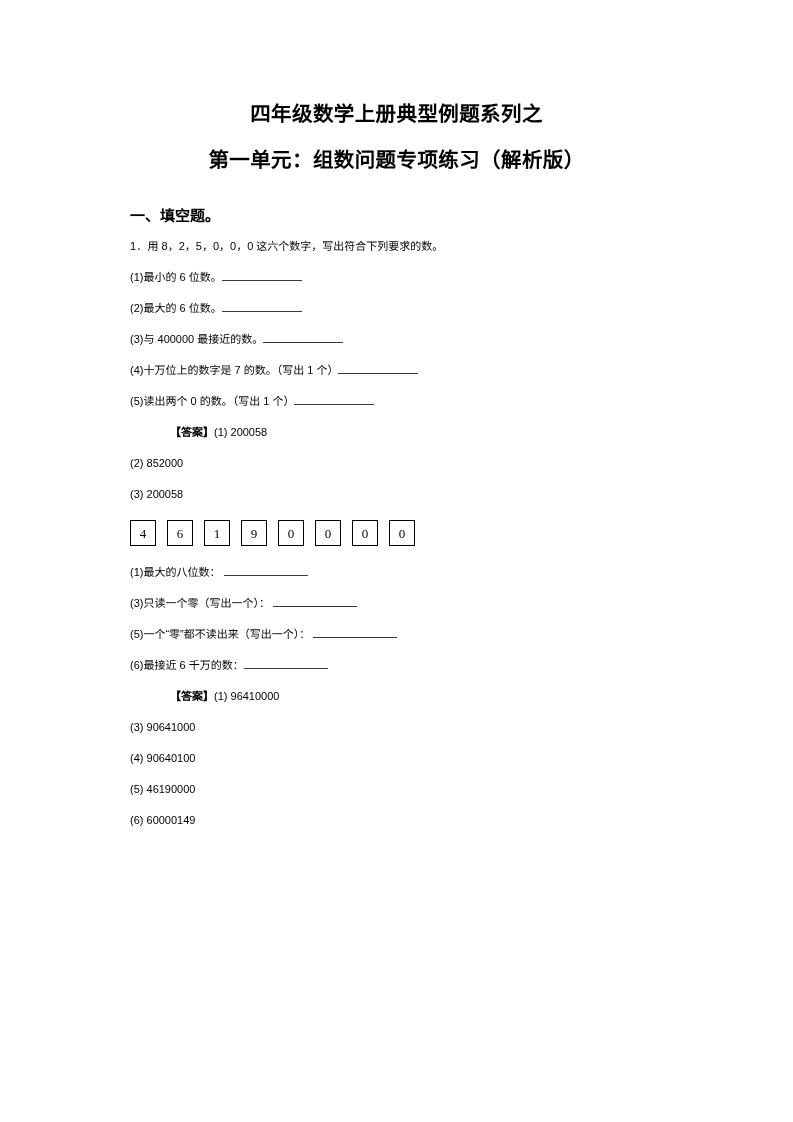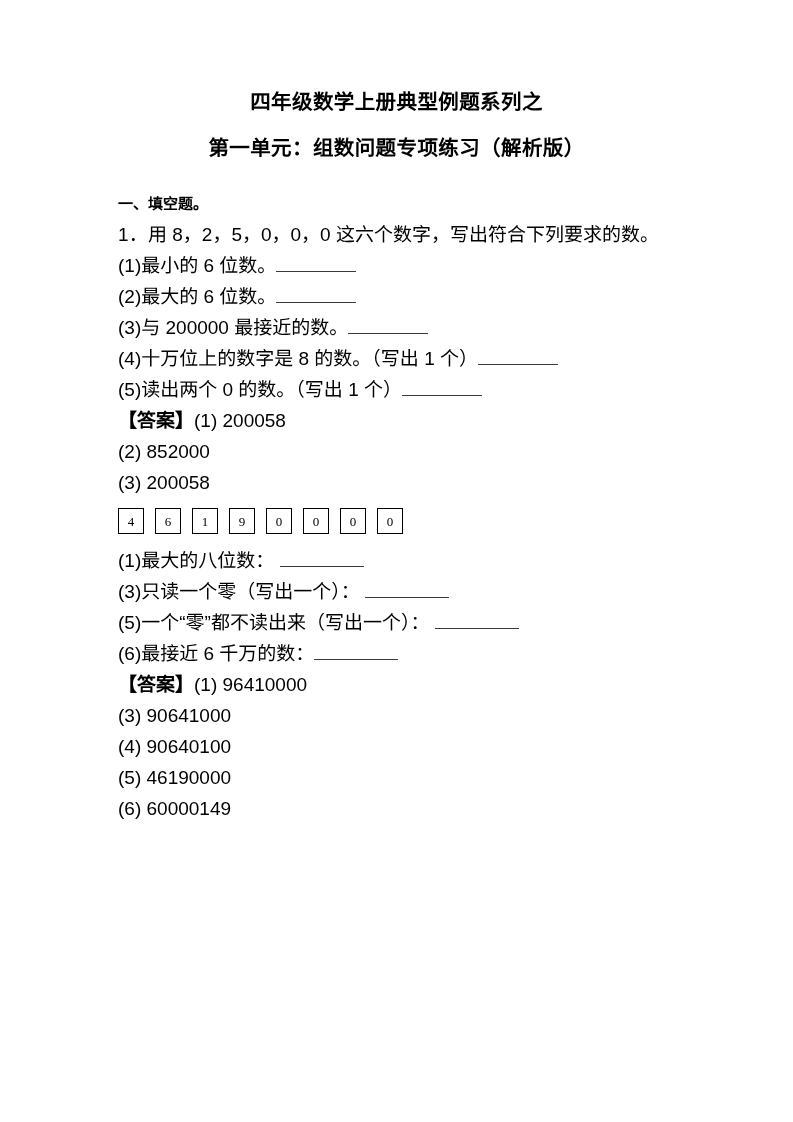--- a/index.html
+++ b/index.html
@@ -13,21 +13,21 @@
     height: 1122px;
     font-family: "Liberation Serif", "DejaVu Serif", serif;
     color: #000000;
     position: relative;
     overflow: hidden;
   }
   .page {
     width: 793px;
     height: 906px;
     box-sizing: border-box;
-    padding: 0;
+    padding: 12px;
     position: relative;
   }
 
   
   .title-block {
     padding-top: 84px;
     text-align: center;
   }
   .doc-title {
     font-family: "Liberation Sans", "DejaVu Sans", sans-serif;
@@ -41,38 +41,39 @@
     margin-top: 10px;
   }
 
   
   .content {
     margin-top: 22px;
     padding-left: 118px;
     padding-right: 70px;
   }
   .line {
-    font-size: 19px;
+    font-size: 11px;
     line-height: 31px;
     height: 31px;
     white-space: nowrap;
     font-family: "Liberation Sans", "DejaVu Sans", sans-serif;
   }
   .section-heading {
     font-weight: bold;
     font-size: 15px;
     line-height: 31px;
     height: 31px;
     font-family: "Liberation Sans", "DejaVu Sans", sans-serif;
   }
   .q-number {
     letter-spacing: 0.2px;
   }
   .ans-label {
     font-weight: bold;
+    margin-left: 40px;
   }
   .blank {
     display: inline-block;
     border-bottom: 1.3px solid #3a3a3a;
     height: 0.82em;
     vertical-align: baseline;
   }
   .blank.w80 { width: 80px; }
   .blank.w84 { width: 84px; }
 
@@ -112,23 +113,23 @@
   <div class="content">
 
     <div class="section-heading">一、填空题。</div>
 
     <div class="line"><span class="q-number">1．</span><span>用 8，2，5，0，0，0 这六个数字，写出符合下列要求的数。</span></div>
 
     <div class="line"><span>(1)</span><span>最小的 6 位数。</span><span class="blank w80"></span></div>
 
     <div class="line"><span>(2)</span><span>最大的 6 位数。</span><span class="blank w80"></span></div>
 
-    <div class="line"><span>(3)</span><span>与 200000 最接近的数。</span><span class="blank w80"></span></div>
+    <div class="line"><span>(3)</span><span>与 400000 最接近的数。</span><span class="blank w80"></span></div>
 
-    <div class="line"><span>(4)</span><span>十万位上的数字是 8 的数。（写出 1 个）</span><span class="blank w80"></span></div>
+    <div class="line"><span>(4)</span><span>十万位上的数字是 7 的数。（写出 1 个）</span><span class="blank w80"></span></div>
 
     <div class="line"><span>(5)</span><span>读出两个 0 的数。（写出 1 个）</span><span class="blank w80"></span></div>
 
     <div class="line"><span class="ans-label">【答案】</span><span>(1)</span>&nbsp;<span>200058</span></div>
 
     <div class="line"><span>(2)</span>&nbsp;<span>852000</span></div>
 
     <div class="line"><span>(3)</span>&nbsp;<span>200058</span></div>
 
 

